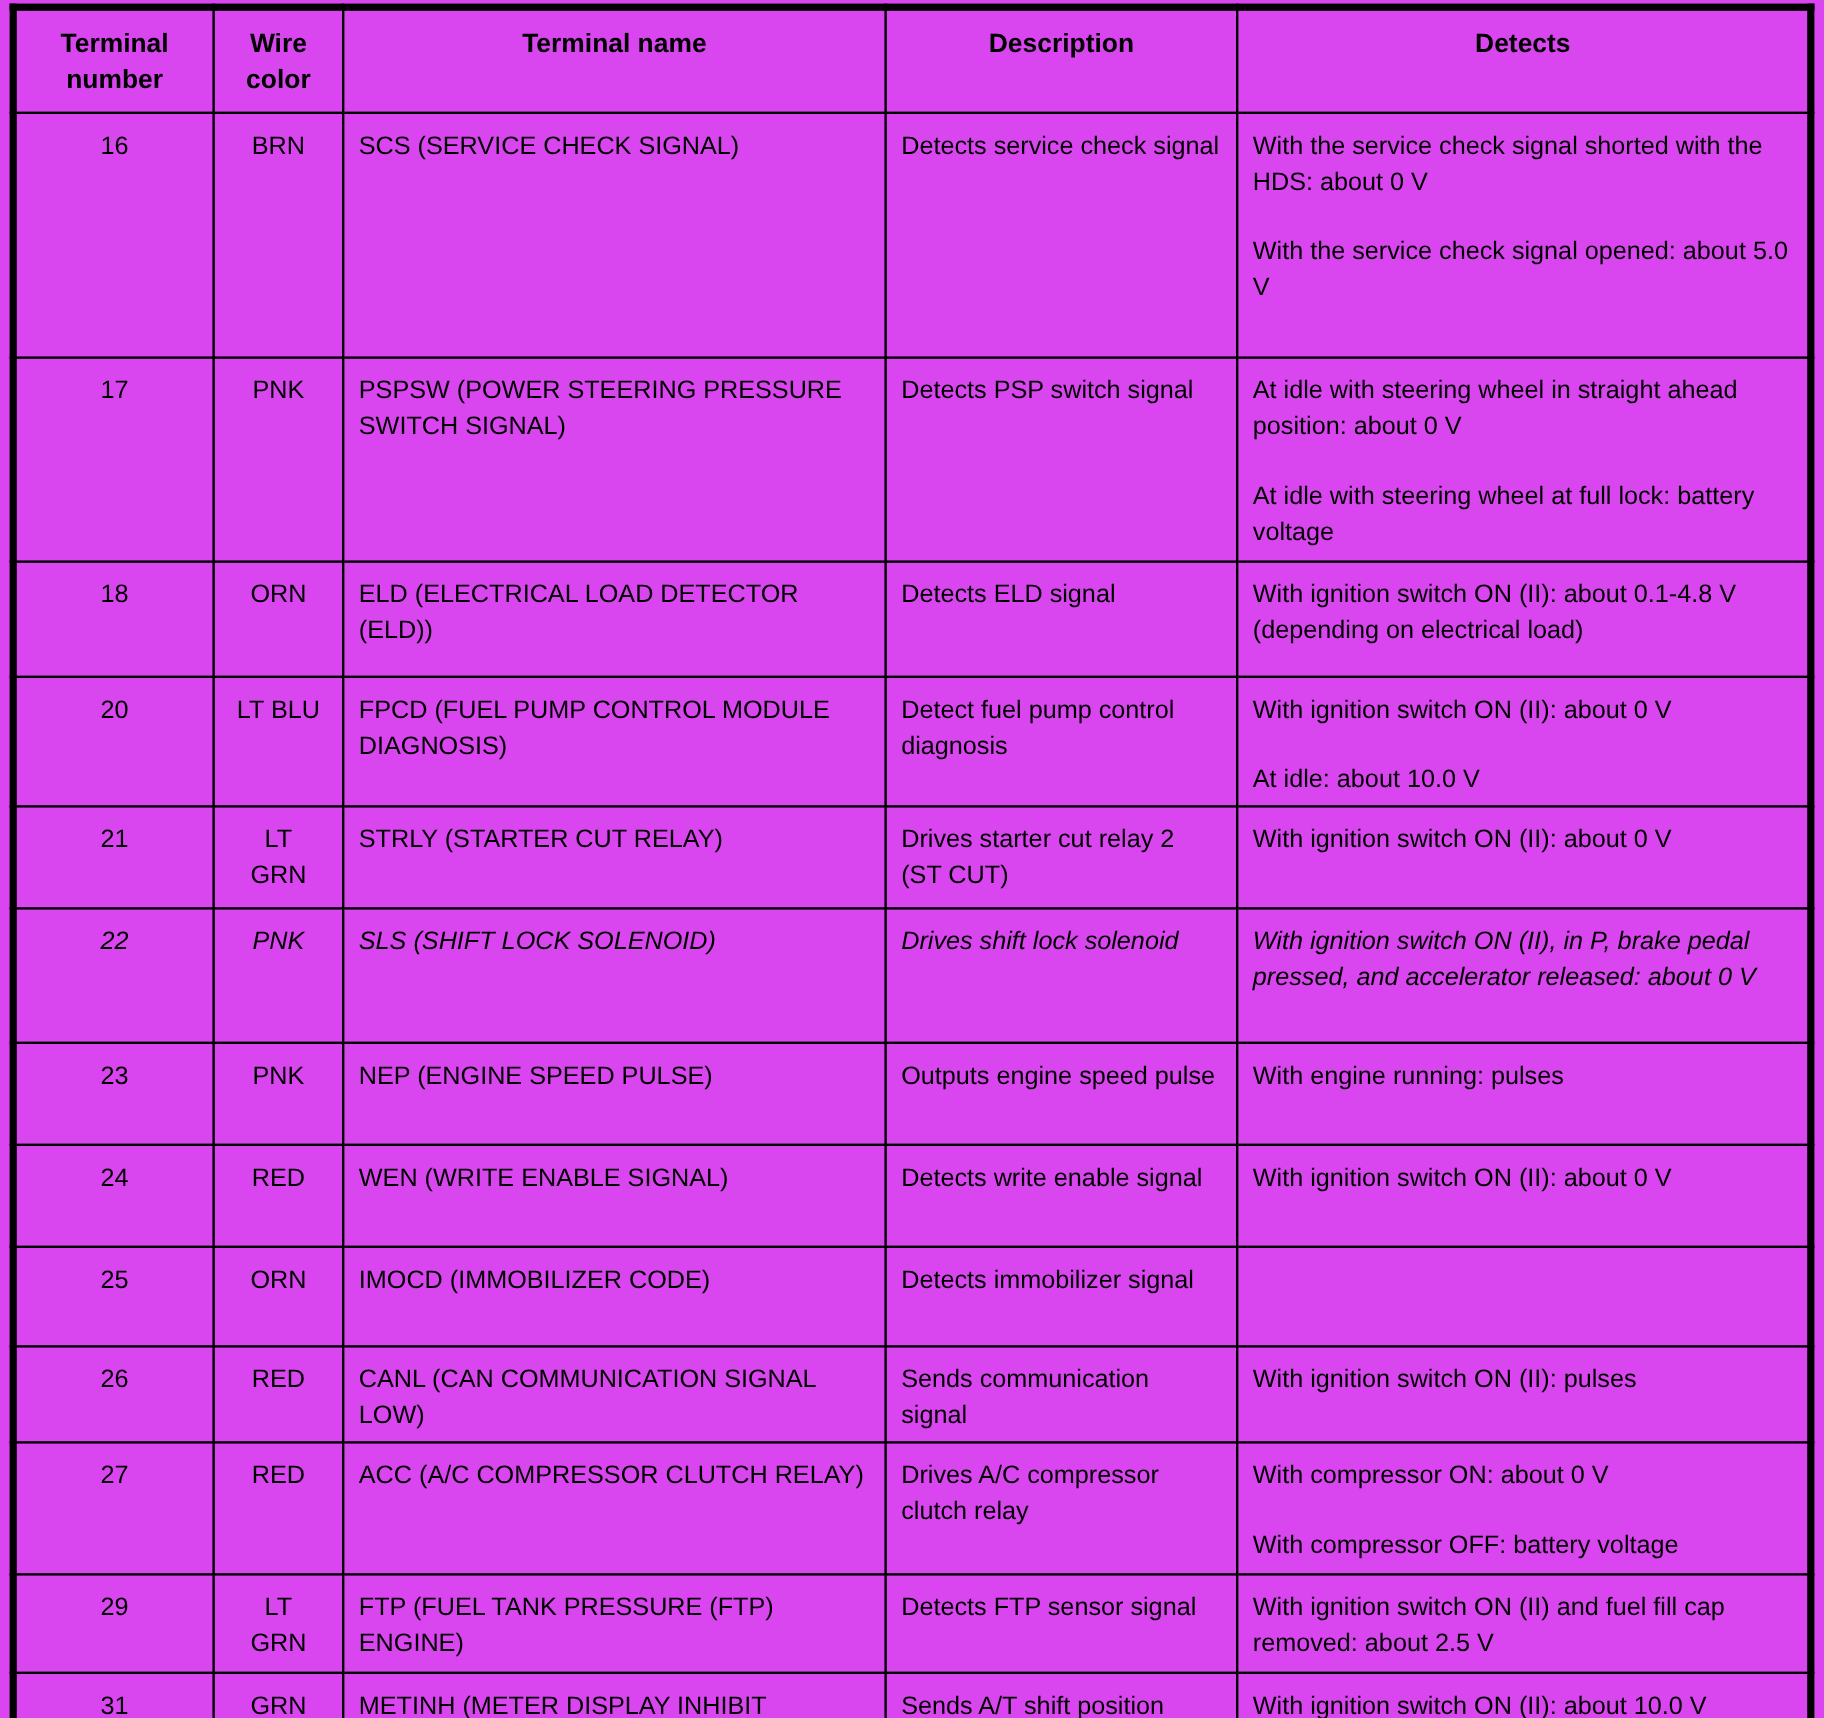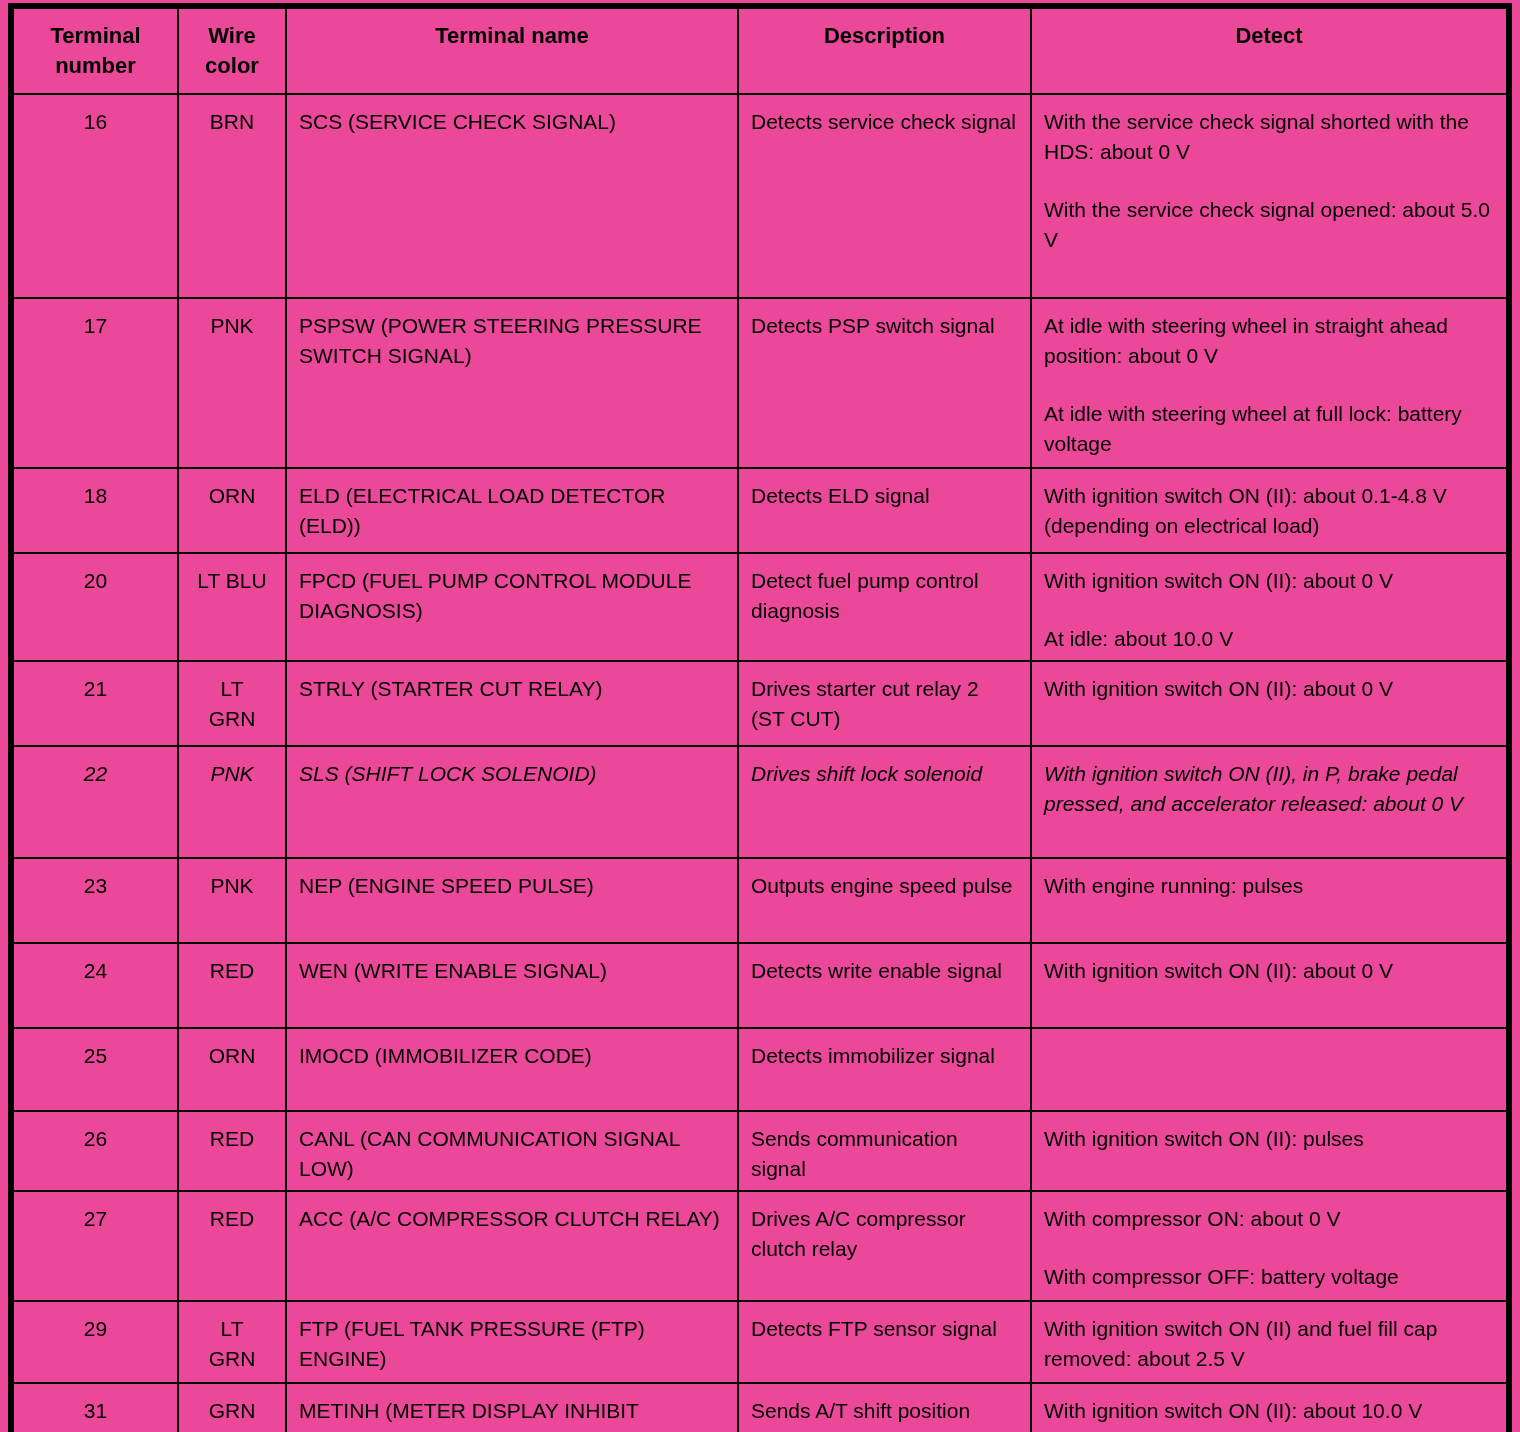--- a/index.html
+++ b/index.html
@@ -7,21 +7,21 @@
     margin: 0;
     padding: 0;
     background: #ffffff;
     font-family: "Liberation Sans", sans-serif;
     color: #000000;
   }
   .page {
     width: 1520px;
     height: 1432px;
     padding: 3px 8px 4px 8px;
-    background: #ec4899;
+    background: #d946ef;
   }
   table.terminal-table {
     border-collapse: collapse;
     width: 1504px;
     height: 1425px;
     table-layout: fixed;
     border: 6px solid #000000;
   }
   .terminal-table th,
   .terminal-table td {
@@ -65,21 +65,21 @@
       <col class="w-name">
       <col class="w-desc">
       <col class="w-signal">
     </colgroup>
     <thead>
       <tr style="height:88px;">
           <th>Terminal number</th>
           <th>Wire color</th>
           <th>Terminal name</th>
           <th>Description</th>
-          <th>Detect</th>
+          <th>Detects</th>
         </tr>
     </thead>
     <tbody>
         <tr style="height: 204px;">
           <td class="c-num">16</td>
           <td class="c-color">BRN</td>
           <td class="c-name">SCS (SERVICE CHECK SIGNAL)</td>
           <td class="c-desc">Detects service check signal</td>
           <td class="c-signal">
             <div class="para">With the service check signal shorted with the HDS: about 0 V</div>
@@ -89,21 +89,21 @@
         <tr style="height: 170px;">
           <td class="c-num">17</td>
           <td class="c-color">PNK</td>
           <td class="c-name">PSPSW (POWER STEERING PRESSURE SWITCH SIGNAL)</td>
           <td class="c-desc">Detects PSP switch signal</td>
           <td class="c-signal">
             <div class="para">At idle with steering wheel in straight ahead position: about 0 V</div>
             <div class="para">At idle with steering wheel at full lock: battery voltage</div>
           </td>
         </tr>
-        <tr style="height: 85px;">
+        <tr style="height: 96px;">
           <td class="c-num">18</td>
           <td class="c-color">ORN</td>
           <td class="c-name">ELD (ELECTRICAL LOAD DETECTOR (ELD))</td>
           <td class="c-desc">Detects ELD signal</td>
           <td class="c-signal">
             <div class="para">With ignition switch ON (II): about 0.1-4.8 V (depending on electrical load)</div>
           </td>
         </tr>
         <tr style="height: 105px;">
           <td class="c-num">20</td>

